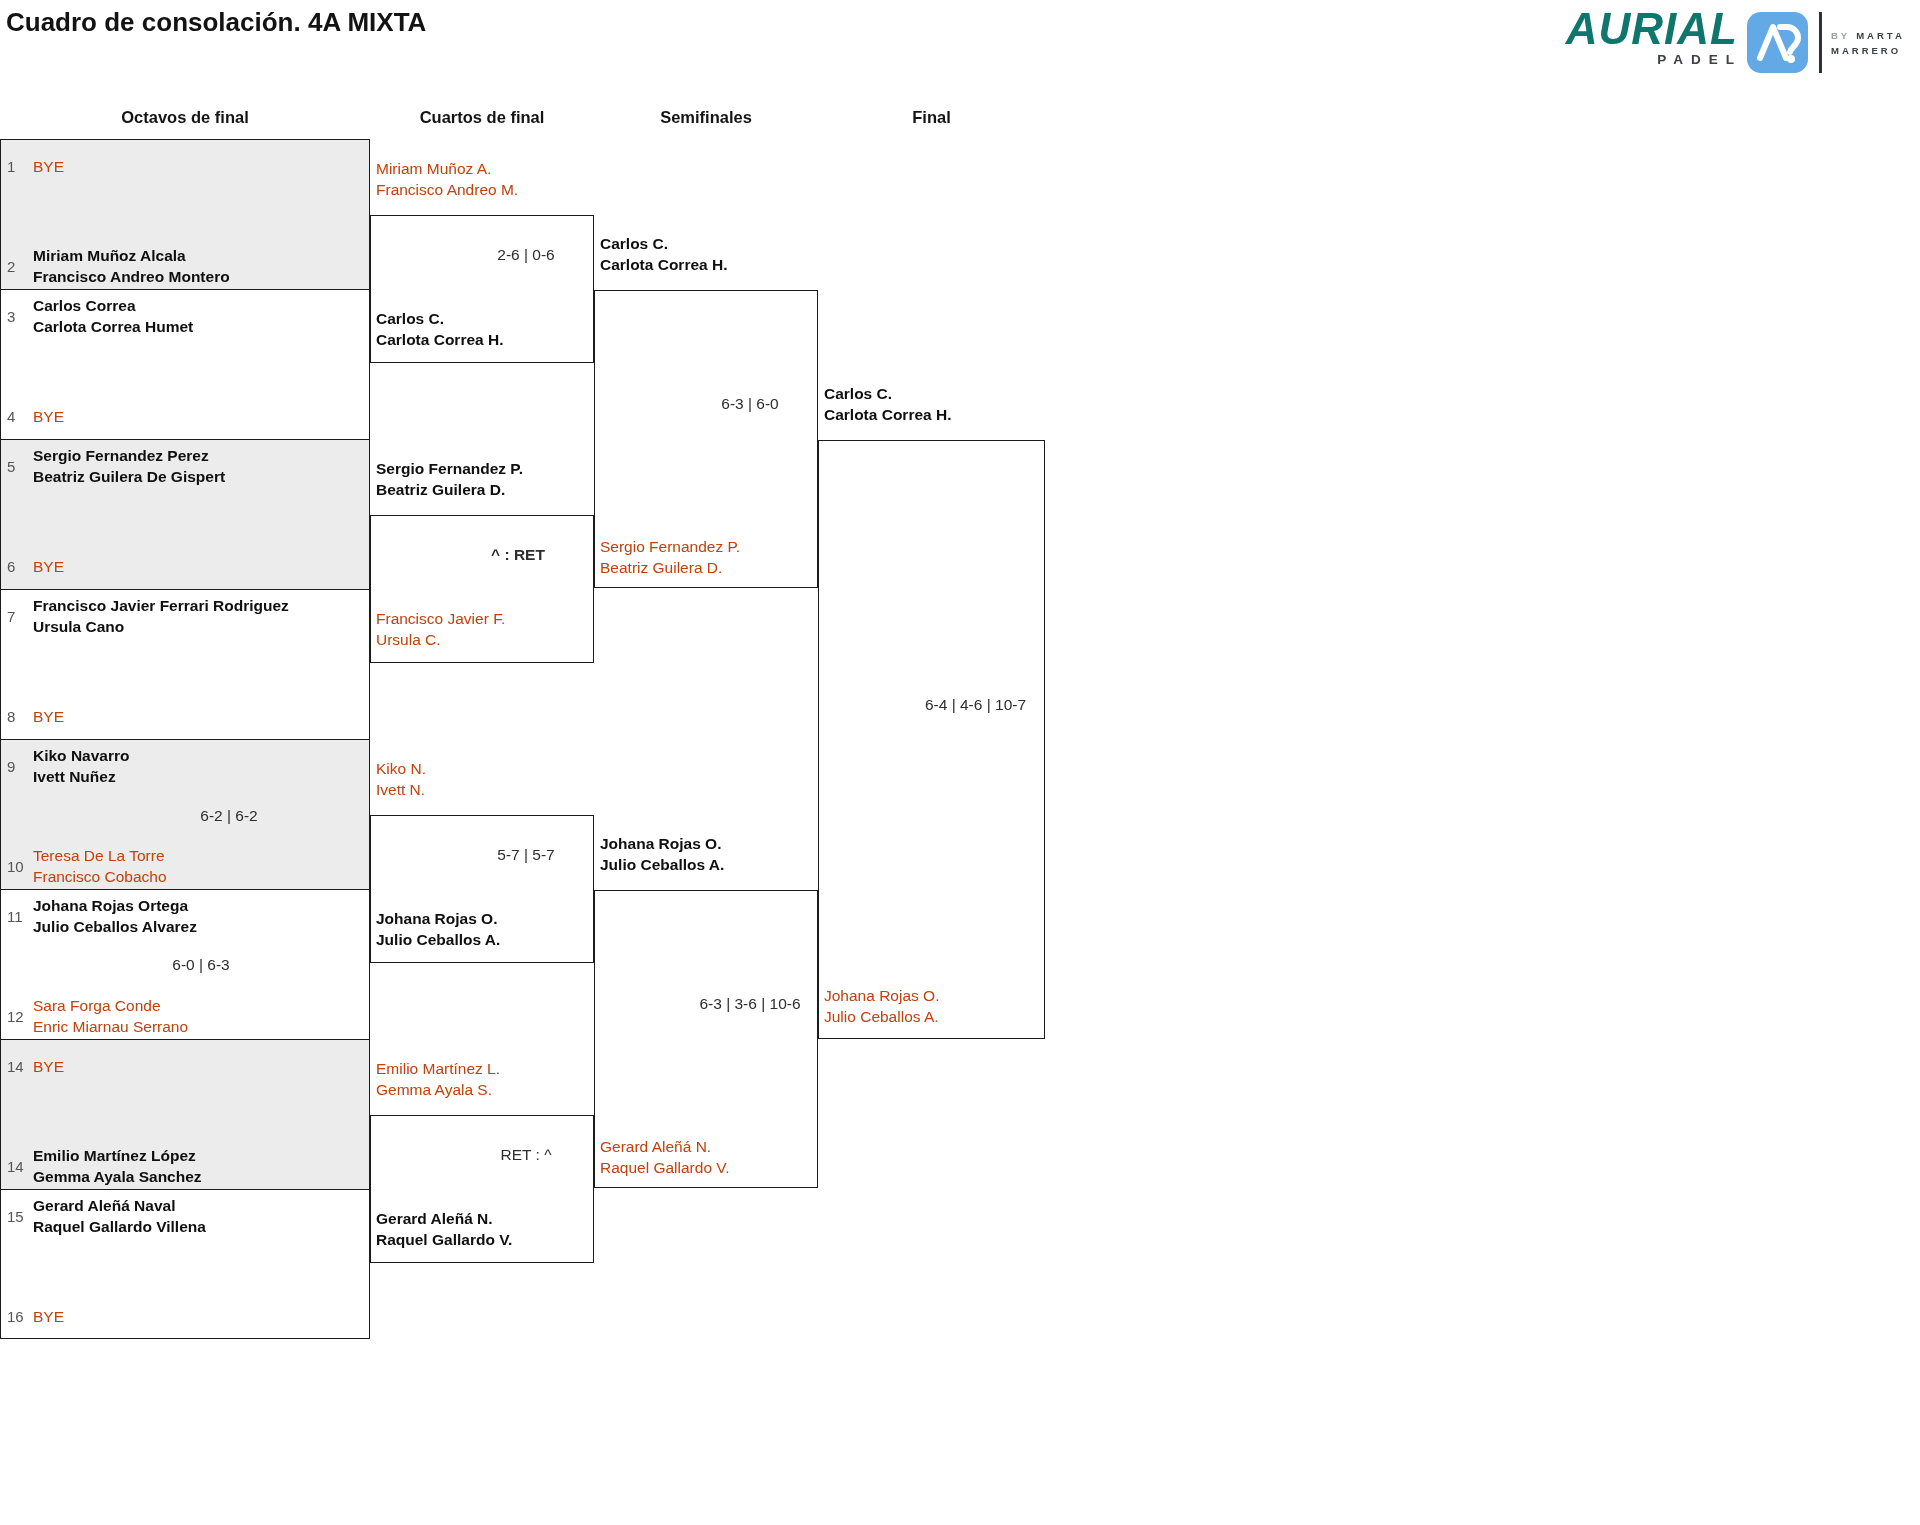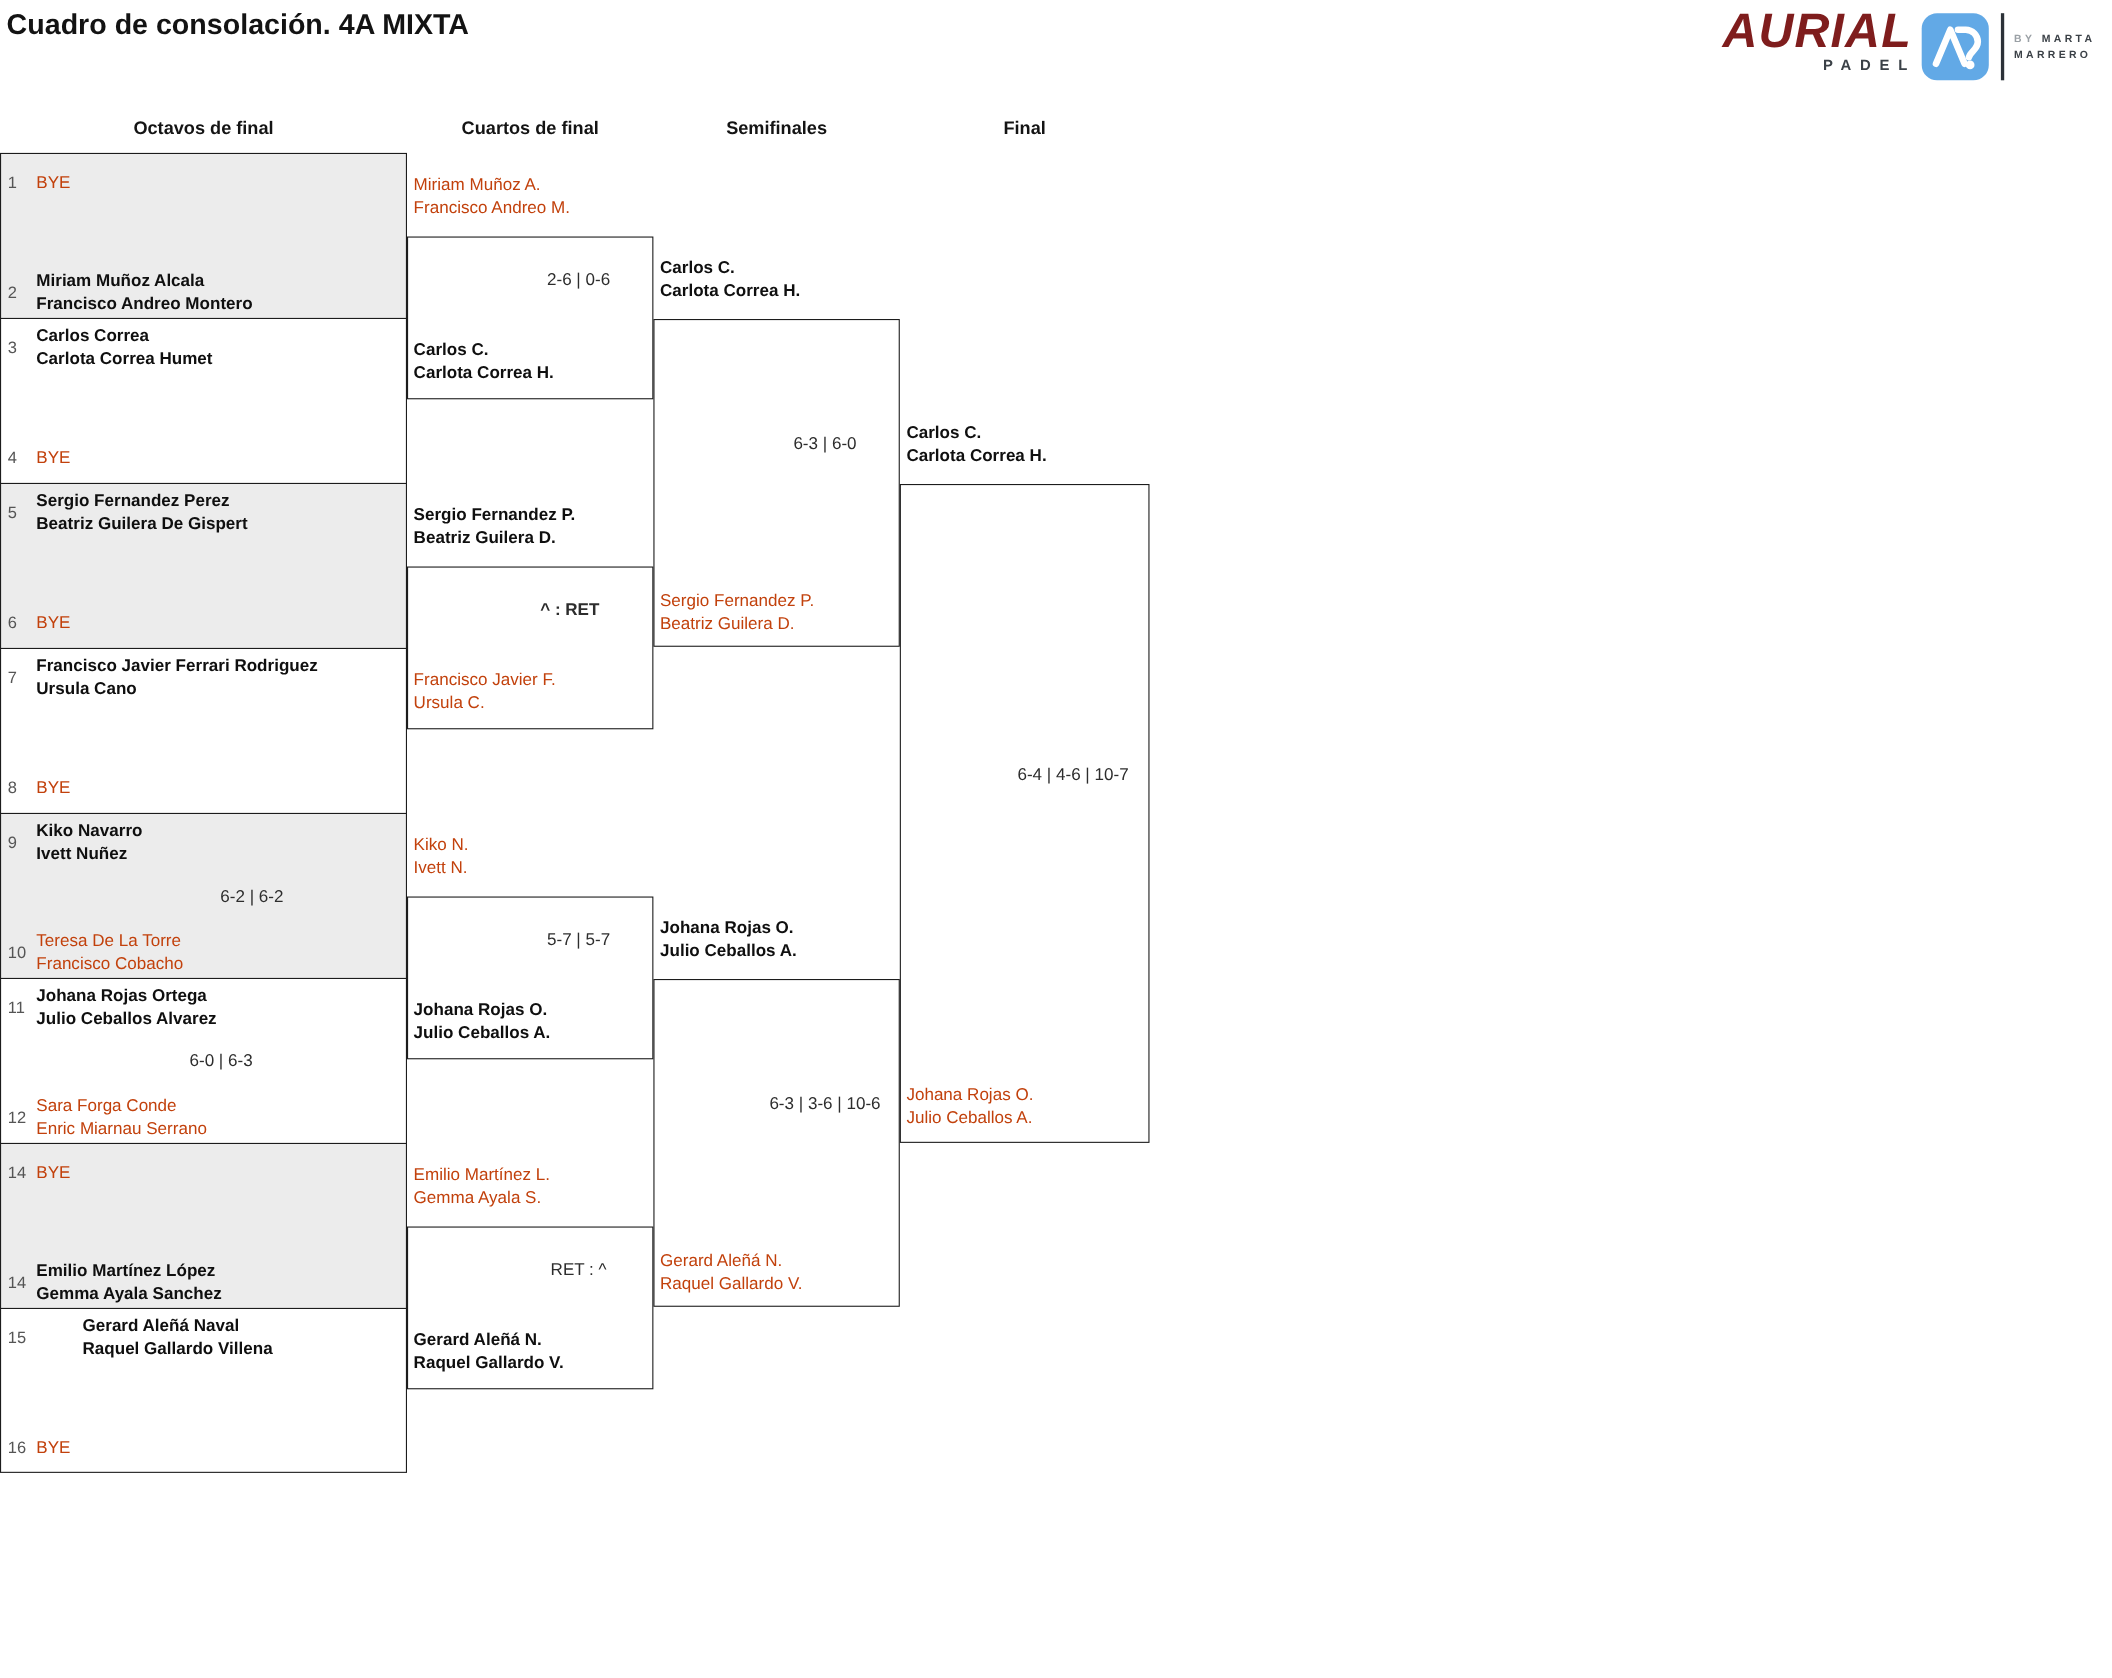--- a/index.html
+++ b/index.html
@@ -20,21 +20,21 @@
   .slot{position:absolute;left:0;width:360px;height:44px;display:flex;align-items:center;padding-left:7px;box-sizing:border-box;}
   .slot .num{min-width:17px;margin-right:9px;font-size:15px;color:#555;}
   .slot .nm{font-size:15.5px;line-height:21px;color:#c2410c;}
   .slot.w .nm{font-weight:700;color:#0f0f0f;}
   
   .mbox{position:absolute;border:1px solid #1c1c1c;box-sizing:border-box;background:transparent;}
   .teamlabel{position:absolute;font-size:15.5px;line-height:21px;color:#c2410c;}
   .teamlabel.w{font-weight:700;color:#0f0f0f;}
   .mscore{position:absolute;font-size:15.5px;line-height:21px;color:#2d2d2d;text-align:center;margin-left:44px;}
   
-  .brand{position:absolute;left:1548px;top:6px;width:190px;text-align:right;font-weight:700;font-style:italic;font-size:44px;line-height:46px;letter-spacing:1px;color:#7f1d1d;}
+  .brand{position:absolute;left:1548px;top:6px;width:190px;text-align:right;font-weight:700;font-style:italic;font-size:44px;line-height:46px;letter-spacing:1px;color:#0f766e;}
   .brandsub{position:absolute;left:1548px;top:52px;width:194px;text-align:right;font-weight:700;font-size:13.5px;letter-spacing:8px;color:#3b4147;}
   .lsq{position:absolute;left:1747px;top:12px;width:61px;height:61px;border-radius:14px;background:#62a9e6;}
   .ldiv{position:absolute;left:1819px;top:12px;width:3px;height:61px;background:#2c3238;}
   .byline{position:absolute;left:1831px;top:28px;font-size:9.5px;line-height:15px;letter-spacing:3px;font-weight:700;color:#3b4147;white-space:nowrap;}
   .byline .pre{color:#9aa0a5;margin-right:6px;}
 </style>
 </head>
 <body>
 
 <div class="title">
@@ -133,21 +133,21 @@
 </div>
 <div class="slot" style="top:1044px;">
   <span class="num">14</span>
   <span class="nm"><span>BYE</span></span>
 </div>
 <div class="slot w" style="top:1144px;">
   <span class="num">14</span>
   <span class="nm"><span>Emilio Martínez López</span><br>
   <span>Gemma Ayala Sanchez</span></span>
 </div>
-<div class="slot w" style="top:1194px;gap:42px;">
+<div class="slot w" style="top:1194px;">
   <span class="num">15</span>
   <span class="nm"><span>Gerard Aleñá Naval</span><br>
   <span>Raquel Gallardo Villena</span></span>
 </div>
 <div class="slot" style="top:1294px;">
   <span class="num">16</span>
   <span class="nm"><span>BYE</span></span>
 </div>
 
 <div class="mscore" style="left:0;top:805px;width:370px;">6-2 | 6-2</div>

